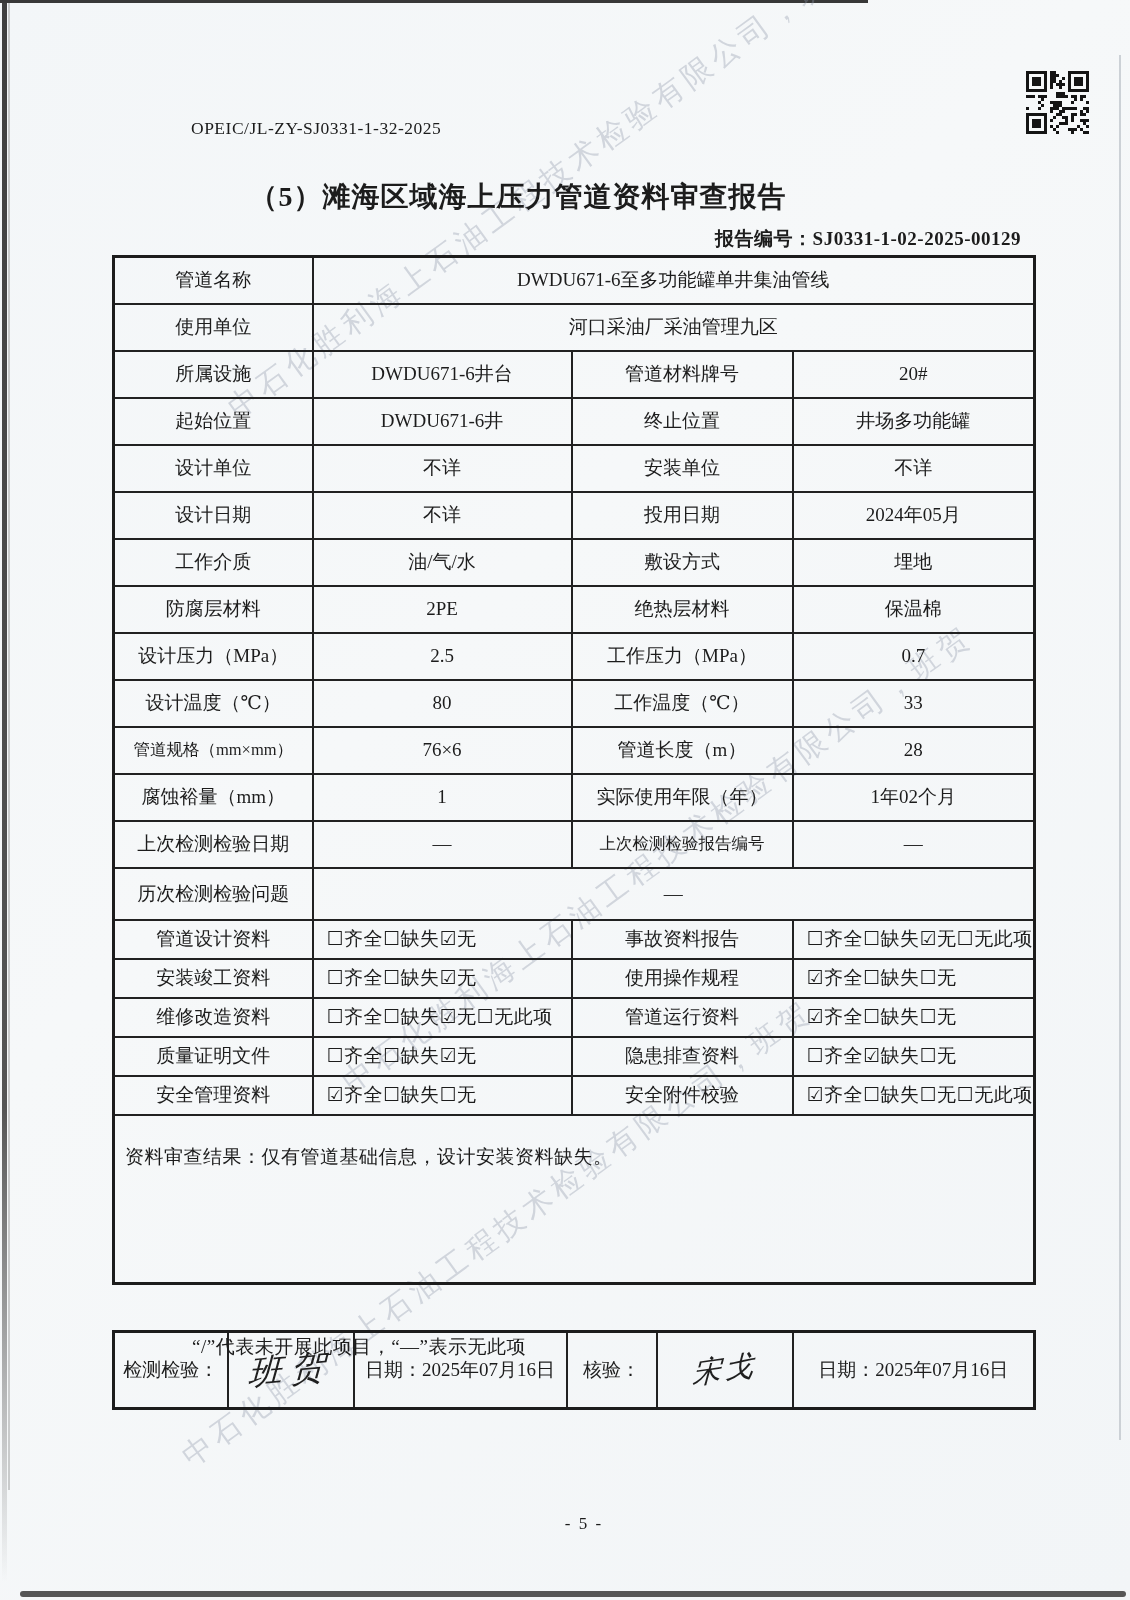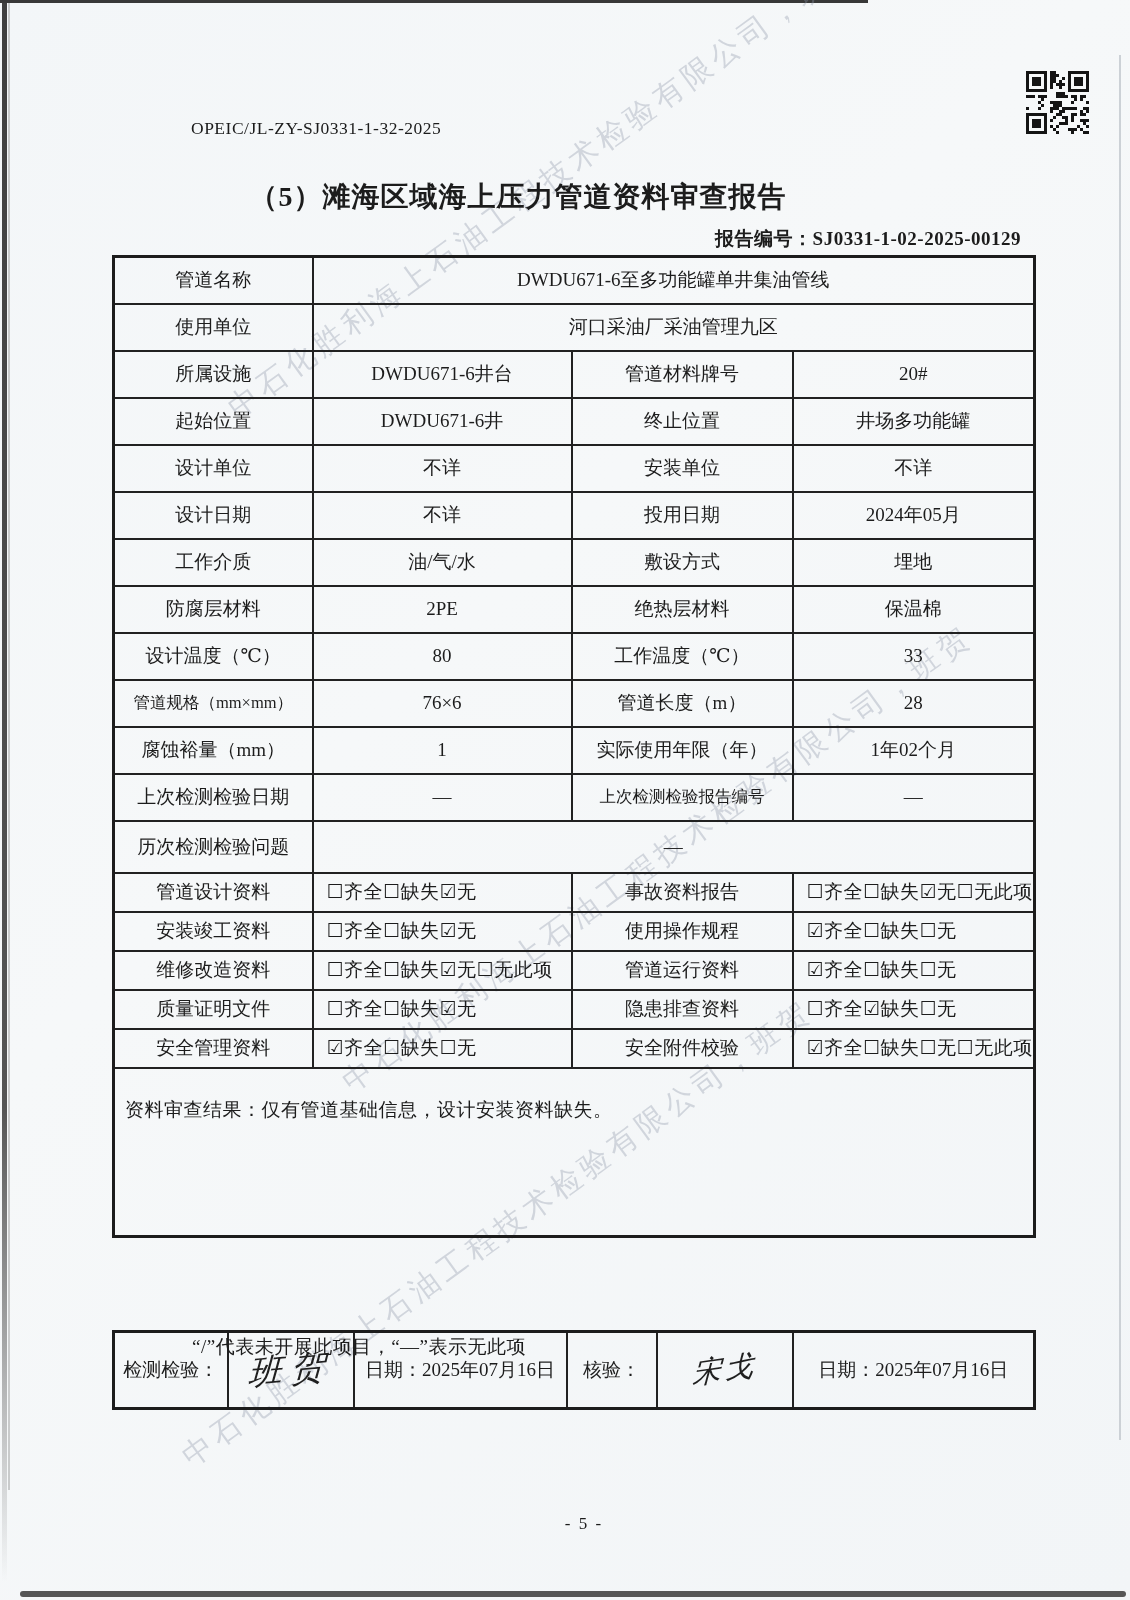--- a/index.html
+++ b/index.html
@@ -313,20 +313,26 @@
       <td>敷设方式</td>
       <td>埋地</td>
     </tr>
     <tr class="h47">
       <td>防腐层材料</td>
       <td>2PE</td>
       <td>绝热层材料</td>
       <td>保温棉</td>
     </tr>
     <tr class="h47">
+      <td>设计压力（MPa）</td>
+      <td>2.5</td>
+      <td>工作压力（MPa）</td>
+      <td>0.7</td>
+    </tr>
+    <tr class="h47">
       <td>设计温度（℃）</td>
       <td>80</td>
       <td>工作温度（℃）</td>
       <td>33</td>
     </tr>
     <tr class="h47">
       <td class="tight">管道规格（mm×mm）</td>
       <td>76×6</td>
       <td>管道长度（m）</td>
       <td>28</td>

